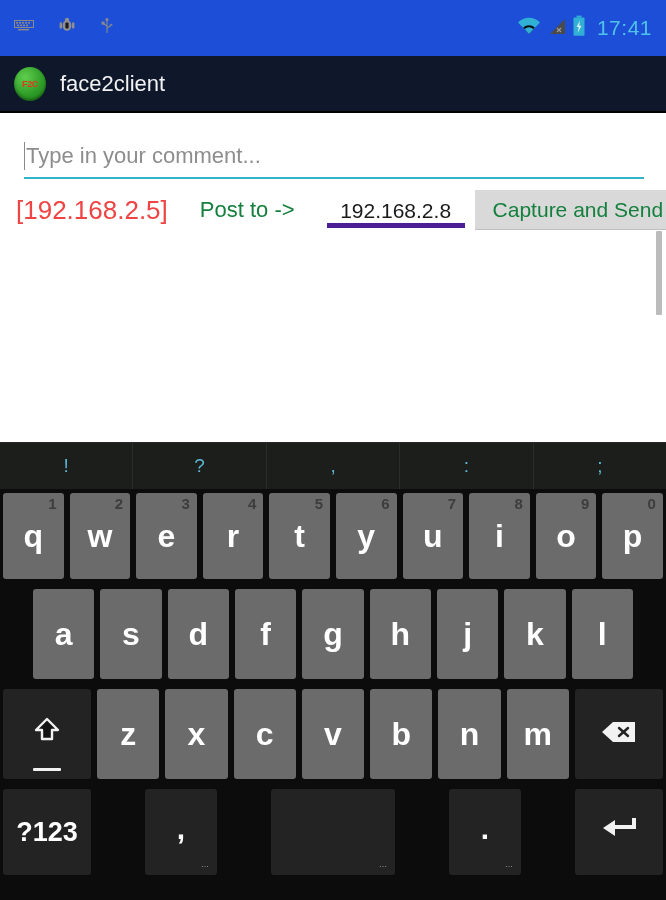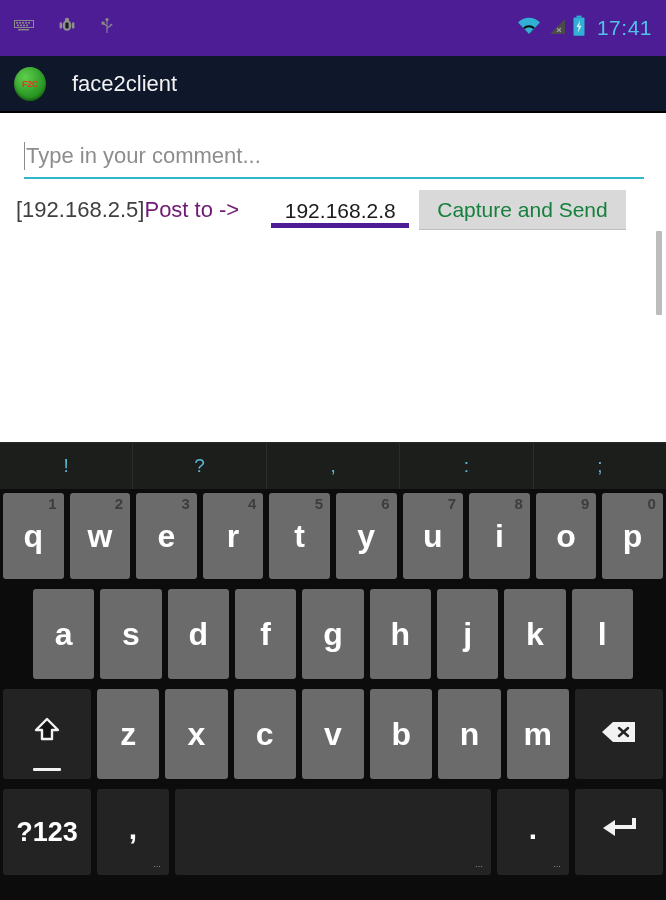--- a/index.html
+++ b/index.html
@@ -14,21 +14,21 @@
     overflow: hidden;
     position: relative;
   }
 
   
   .status-bar {
     position: absolute;
     top: 0; left: 0;
     width: 666px;
     height: 56px;
-    background: #4c1d95;
+    background: #1d4ed8;
     display: flex;
     align-items: center;
     justify-content: space-between;
     padding: 0 14px;
     box-sizing: border-box;
   }
   .status-left {
     display: flex;
     align-items: center;
     gap: 24px;
@@ -74,21 +74,21 @@
   .app-icon-text {
     color: #e03a1e;
     font-size: 9px;
     font-weight: bold;
     letter-spacing: -0.3px;
     font-family: "Liberation Sans", sans-serif;
   }
   .app-title {
     color: #f2f2f2;
     font-size: 22px;
-    margin-left: 26px;
+    margin-left: 14px;
     font-family: "Liberation Sans", sans-serif;
   }
 
   
   .content {
     position: absolute;
     top: 113px; left: 0;
     width: 666px;
     height: 329px;
     background: #ffffff;
@@ -121,28 +121,29 @@
   .row-controls {
     position: absolute;
     top: 76px;
     left: 16px;
     width: 636px;
     height: 42px;
     display: flex;
     align-items: center;
   }
   .local-ip {
-    color: #404040;
+    color: #ef4444;
+    font-size: 26px;
+    font-family: "Liberation Sans", sans-serif;
+    white-space: nowrap;
+  }
+  .post-label {
+    color: #15803d;
     font-size: 22px;
-    font-family: "Liberation Sans", sans-serif;
-    white-space: nowrap;
-  }
-  .post-label {
-    color: #701a75;
-    font-size: 22px;
+    margin-left: 32px;
     font-family: "Liberation Sans", sans-serif;
     white-space: nowrap;
   }
   .target-ip-field {
     margin-left: 32px;
     width: 138px;
     height: 36px;
     border-bottom: 5px solid #4c1d95;
     box-sizing: border-box;
     display: flex;
@@ -215,21 +216,21 @@
   .suggestion:last-child { border-right: none; }
 
   .krow {
     display: flex;
     align-items: center;
     box-sizing: border-box;
   }
   .krow-1 { height: 96px; padding: 4px 0 6px 0; }
   .krow-2 { height: 100px; padding: 4px 30px 6px 30px; }
   .krow-3 { height: 100px; padding: 4px 0 6px 0; }
-  .krow-4 { height: 100px; padding: 4px 0 10px 0; }
+  .krow-4 { height: 100px; padding: 4px 0 10px 0; gap: 48px; }
 
   .key {
     position: relative;
     background: #6b6b6b;
     border-radius: 3px;
     margin: 0 3px;
     height: 100%;
     display: flex;
     align-items: center;
     justify-content: center;

